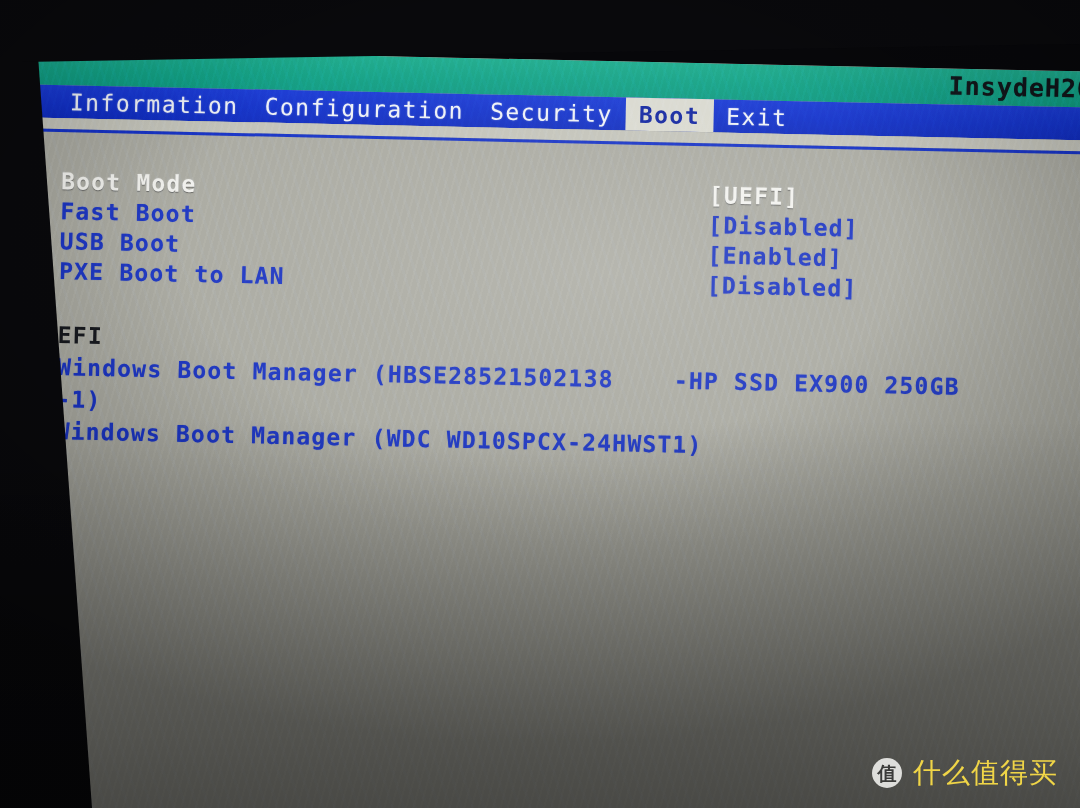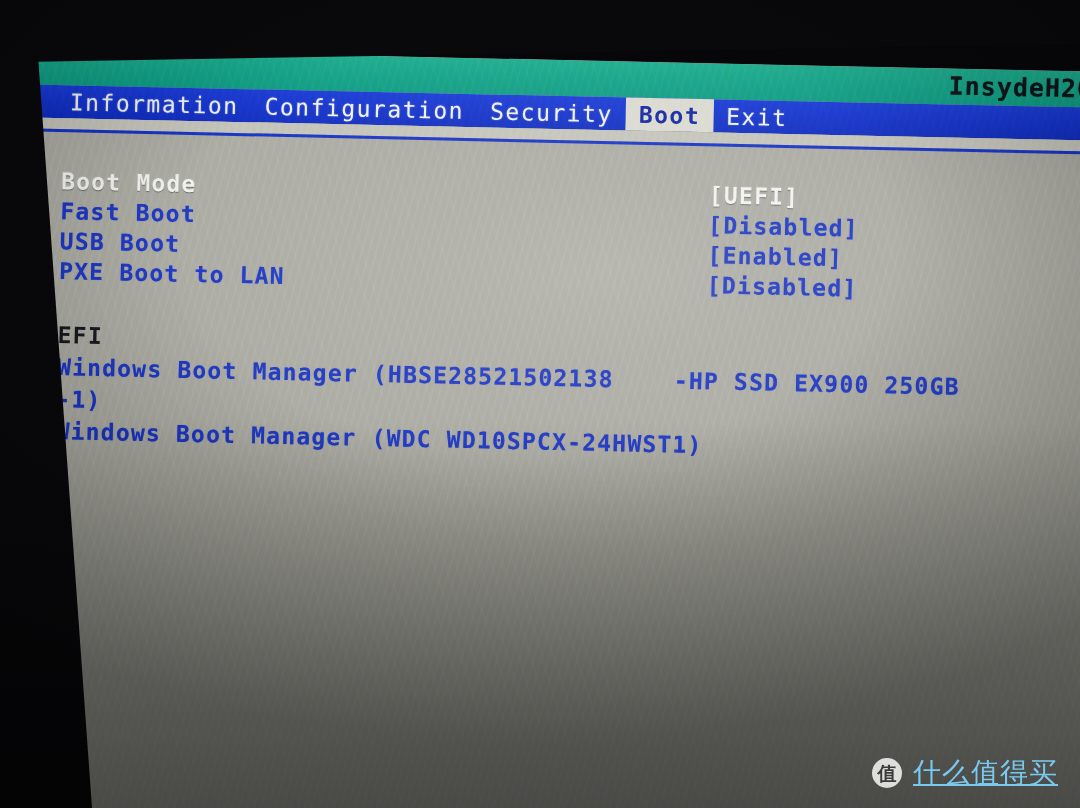--- a/index.html
+++ b/index.html
@@ -125,21 +125,21 @@
   }
   #wm-logo{
     width:30px;height:30px;border-radius:50%;
     background:#e9e9e6;color:#3a3a38;
     display:flex;align-items:center;justify-content:center;
     font-family:"DejaVu Sans","Liberation Sans",sans-serif;
     font-size:19px;font-weight:700;line-height:1;
   }
   #wm-text{
     font-family:"DejaVu Sans","Liberation Sans",sans-serif;
-    font-size:28px;color:#7dd3fc;letter-spacing:1px;white-space:nowrap;text-decoration:underline;
+    font-size:28px;color:#fde047;letter-spacing:1px;white-space:nowrap;
   }
 </style>
 </head>
 <body>
 
 <div id="photo">
 
   <div id="screen">
 
     <div id="titleband">

